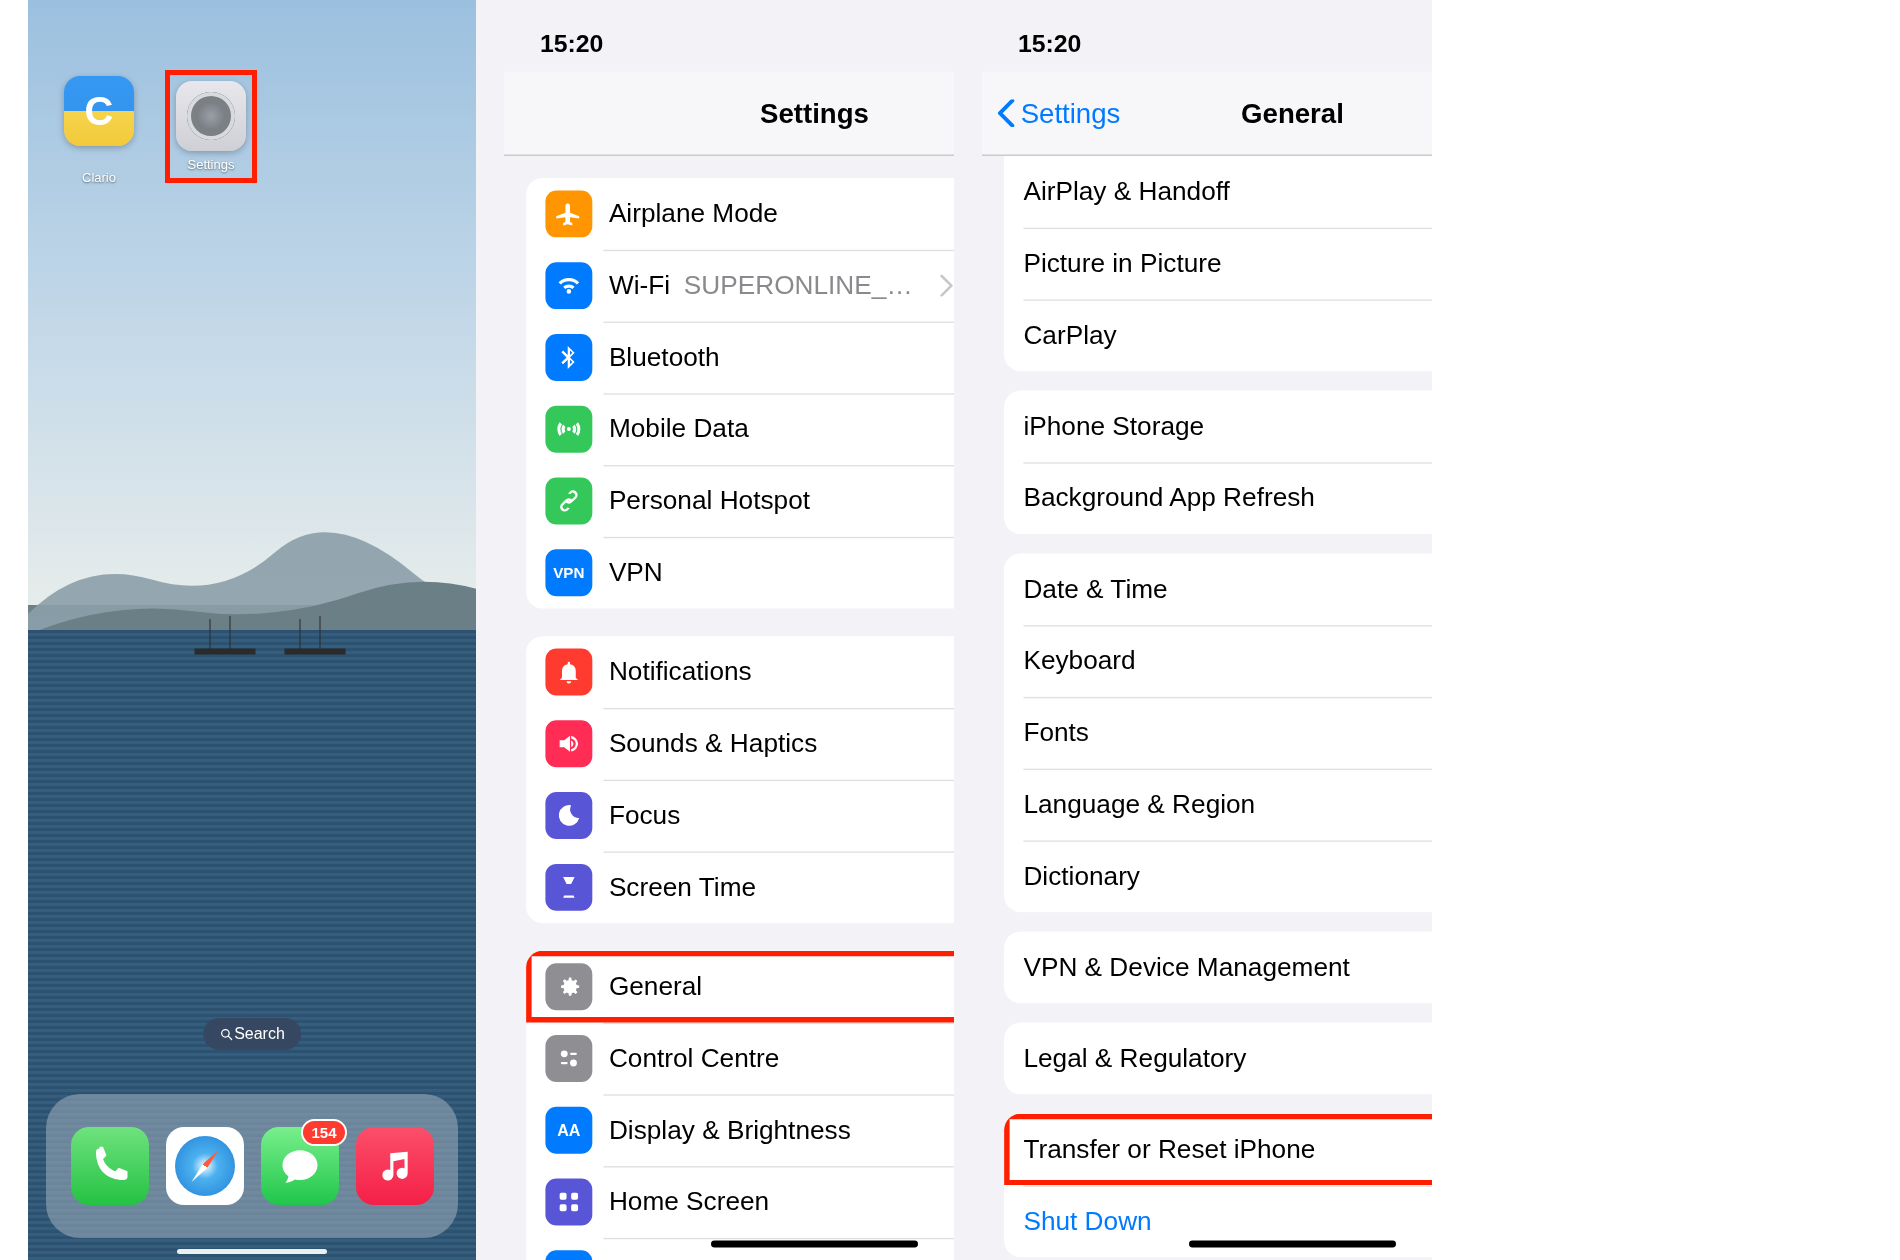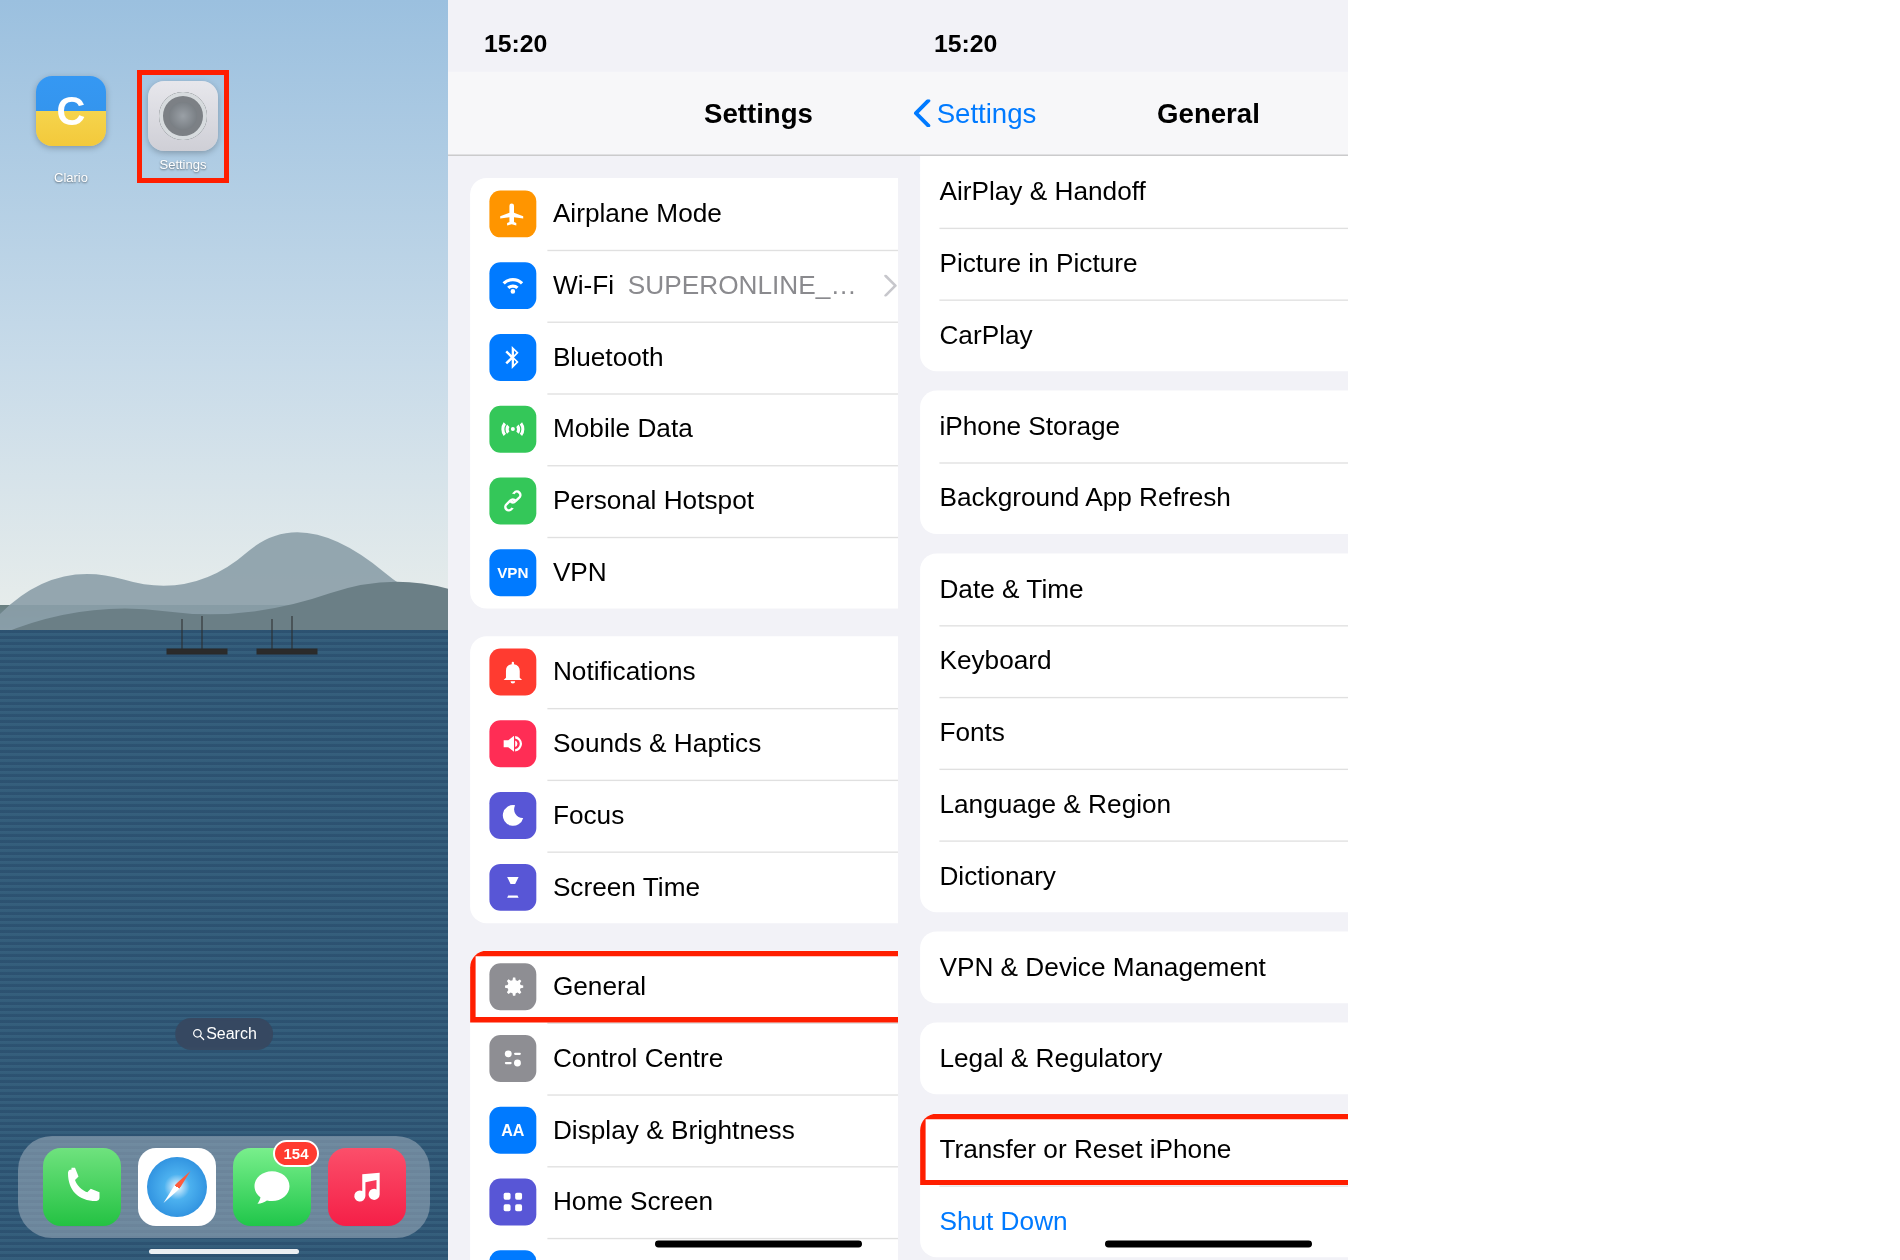--- a/index.html
+++ b/index.html
@@ -1,17 +1,17 @@
 <!DOCTYPE html>
 <html><head>
 <meta charset="utf-8">
 <style>
   html,body{margin:0;padding:0;background:#fff;font-family:-apple-system,BlinkMacSystemFont,'Helvetica Neue',Arial,sans-serif;-webkit-font-smoothing:antialiased;}
   .canvas{width:1900px;height:1260px;display:flex;}
-  .panel{position:relative;overflow:hidden;}
+  .panel{position:relative;overflow:hidden;padding-left:28px;}
   .panel.p1{width:448px;height:100%;}
   .panel.p2{width:450px;height:100%;background:#f2f2f7;}
   .panel.p3{width:450px;height:100%;background:#f2f2f7;}
   .zoom{transform-origin:top left;}
   .statusbar{display:flex;justify-content:space-between;align-items:center;padding:12px 26px 0 26px;height:40px;font-size:18px;font-weight:600;color:#000;}
   .statusbar.light{color:#fff;}
   .status-right{display:flex;align-items:center;gap:6px;}
   .signal-icon svg,.wifi-icon svg,.batt-icon svg{display:block;}
   
   .home-bg{position:absolute;inset:0;background:linear-gradient(to bottom,#a7c8e0 0%,#cfe1ed 25%,#dfe6e6 45%,#6a7f80 48%,#7895a5 50%,#5c6768 50.5%,#2b4f72 55%,#3a607f 70%,#315671 100%);}
@@ -20,21 +20,21 @@
   .sea{position:absolute;left:0;right:0;top:50%;bottom:0;background:repeating-linear-gradient(0deg,#335d7a 0,#365f7d 3px,#2c5170 3px,#2d5372 6px);}
   .app-row{position:absolute;top:76px;left:30px;display:flex;gap:30px;}
   .app{width:82px;display:flex;flex-direction:column;align-items:center;gap:6px;}
   .app .icon{width:70px;height:70px;border-radius:16px;display:flex;align-items:center;justify-content:center;box-shadow:0 2px 6px rgba(0,0,0,.25);}
   .app .label{color:#fff;font-size:13px;text-align:center;text-shadow:0 1px 2px rgba(0,0,0,.5);margin-top:18px;}
   .clario{background:linear-gradient(to bottom,#3598f3 0%,#3495ee 49.9%,#f5d44c 50%,#f3c93b 100%);color:#fff;font-size:40px;font-weight:700;}
   .settings-ic{background:linear-gradient(#e7e7ec,#cfcfd6);}
   .gear{width:48px;height:48px;border-radius:50%;background:radial-gradient(circle at 50% 50%,#9aa0a6 0%,#6b7075 60%,#4f5357 100%);box-shadow:inset 0 0 0 4px #d7dbde, inset 0 0 0 10px #7c8085;}
   .highlight-red{border:5px solid #ff1e00;}
   .search-pill{position:absolute;bottom:210px;left:50%;transform:translateX(-50%);display:flex;align-items:center;background:rgba(60,60,80,.55);color:#fff;font-size:16px;padding:7px 16px;border-radius:20px;backdrop-filter:blur(2px);}
-  .dock{position:absolute;bottom:22px;left:18px;right:18px;height:102px;border-radius:34px;background:rgba(160,175,190,.55);display:flex;justify-content:space-around;align-items:center;padding:0 16px;}
+  .dock{position:absolute;bottom:22px;left:18px;right:18px;height:144px;border-radius:34px;background:rgba(160,175,190,.55);display:flex;justify-content:space-around;align-items:center;padding:0 16px;}
   .dock .dicon{width:78px;height:78px;border-radius:18px;display:flex;align-items:center;justify-content:center;position:relative;}
   .phone{background:linear-gradient(#6fe27e,#24c243);}
   .safari{background:#fff;}
   .safari-inner{width:60px;height:60px;border-radius:50%;background:radial-gradient(circle at 50% 50%,#f4fbff 0%,#4cb1ef 30%,#1f7fd6 100%);position:relative;}
   .safari-inner::after{content:"";position:absolute;left:50%;top:50%;width:6px;height:42px;background:linear-gradient(#ff5b3b 0%,#ff5b3b 50%,#fff 50%,#fff 100%);transform:translate(-50%,-50%) rotate(40deg);clip-path:polygon(50% 0,100% 50%,50% 100%,0 50%);}
   .msgs{background:linear-gradient(#79ef8c,#20c64a);}
   .badge{position:absolute;top:-8px;right:-8px;background:#ff3b30;color:#fff;font-size:15px;font-weight:600;padding:3px 8px;border-radius:16px;border:2px solid #fff;}
   .music{background:linear-gradient(#fb4f6a,#f51f47);}
   .music svg,.phone svg,.msgs svg{fill:#fff;}
   

